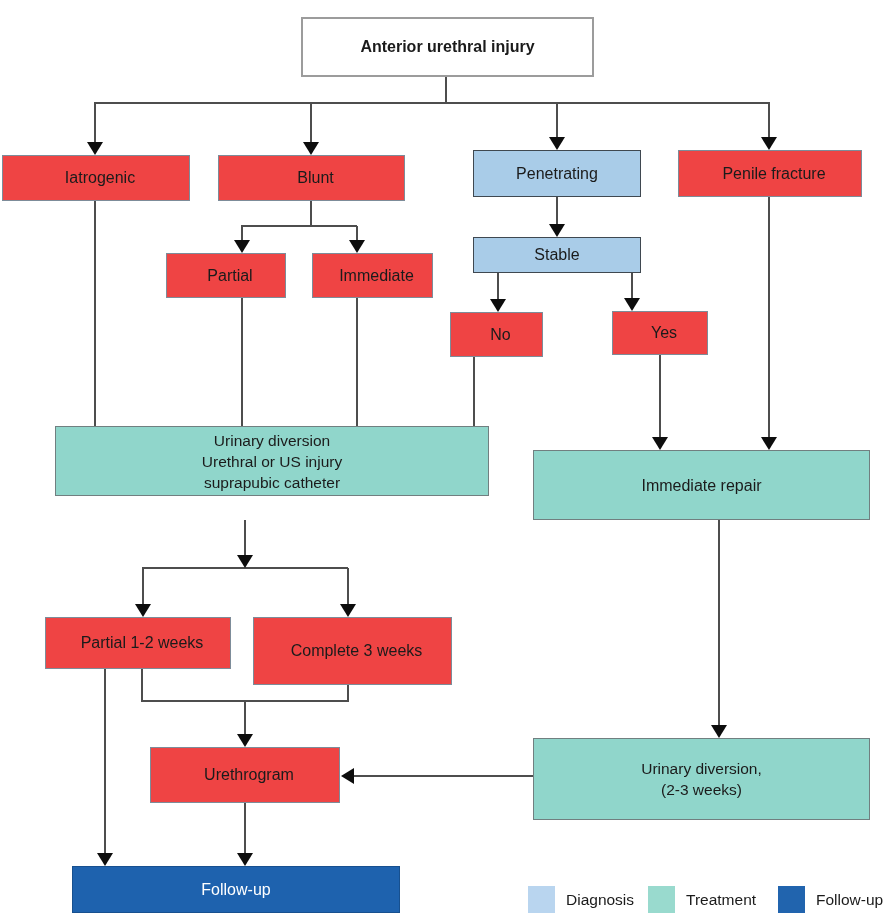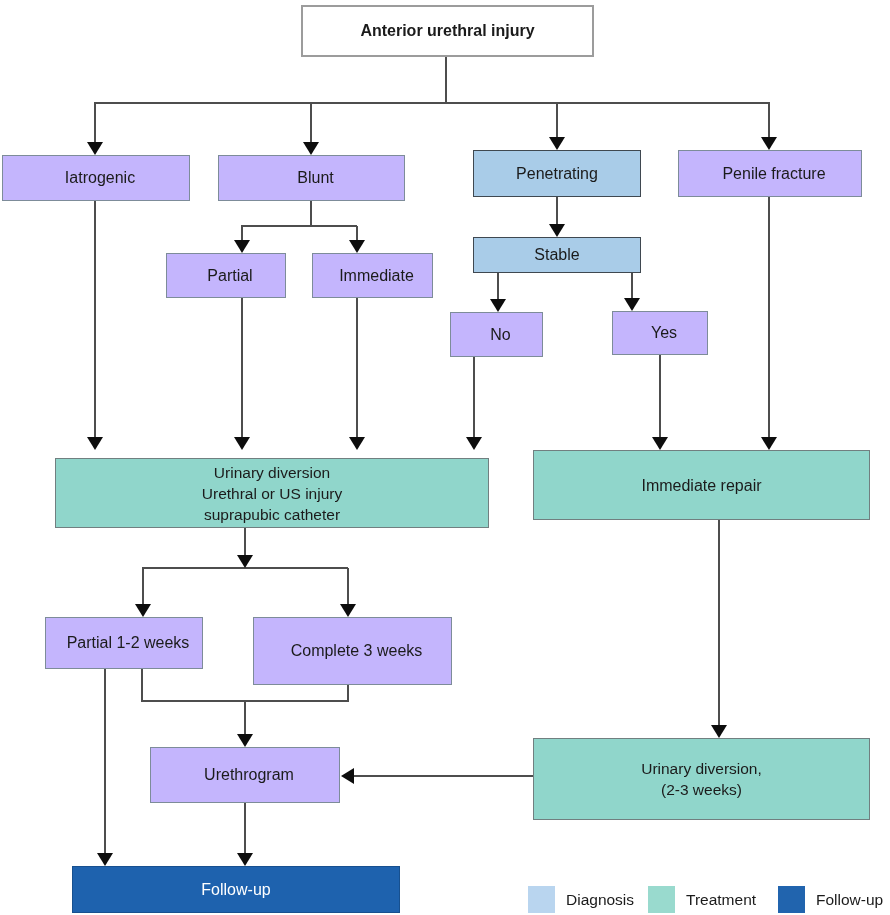--- a/index.html
+++ b/index.html
@@ -1,21 +1,21 @@
 <!DOCTYPE html>
 <html><head>
 <meta charset="utf-8">
 <style>
   html,body{margin:0;padding:0;background:#fff;}
   .canvas{position:relative;width:890px;height:915px;background:#fff;overflow:hidden;
           font-family:"Liberation Sans",sans-serif;color:#1b1b1b;}
   .node{position:absolute;display:flex;align-items:center;justify-content:center;
         text-align:center;font-size:16px;line-height:20px;box-sizing:border-box;}
   .root{background:#ffffff;border:2px solid #9c9c9c;font-weight:bold;font-size:16px;}
-  .diag{background:#c4b5fd;border:1.5px solid #7d8c99;padding-left:8px;}
+  .diag{background:#ef4444;border:1.5px solid #7d8c99;padding-left:8px;}
   .diag-dark{background:#a9cce8;border:1.5px solid #3f4850;}
   .treat{background:#90d6cb;border:1.5px solid #717f80;font-size:15.5px;line-height:21px;}
   .final{background:#1e62ae;border:1px solid #17508f;color:#ffffff;font-size:16px;}
   .v{position:absolute;width:1.5px;background:#4d4d4d;}
   .h{position:absolute;height:1.5px;background:#4d4d4d;}
   .ad{position:absolute;width:0;height:0;border-left:8px solid transparent;
       border-right:8px solid transparent;border-top:13px solid #0d0d0d;}
   .al{position:absolute;width:0;height:0;border-top:8px solid transparent;
       border-bottom:8px solid transparent;border-right:13px solid #0d0d0d;}
   .mline{display:block;}
@@ -84,44 +84,44 @@
   <div class="ad" style="left:761px;top:437px"></div>
   <div class="ad" style="left:237px;top:555px"></div>
   <div class="ad" style="left:135px;top:604px"></div>
   <div class="ad" style="left:340px;top:604px"></div>
   <div class="ad" style="left:237px;top:734px"></div>
   <div class="ad" style="left:97px;top:853px"></div>
   <div class="ad" style="left:237px;top:853px"></div>
   <div class="ad" style="left:711px;top:725px"></div>
   <div class="al" style="left:341px;top:768px"></div>
 
-  <div class="node root" style="left:301px;top:5px;width:293px;height:52px">Anterior urethral injury</div>
+  <div class="node root" style="left:301px;top:17px;width:293px;height:60px">Anterior urethral injury</div>
 
   <div class="node diag" style="left:2px;top:155px;width:188px;height:46px">Iatrogenic</div>
   <div class="node diag" style="left:218px;top:155px;width:187px;height:46px">Blunt</div>
   <div class="node diag-dark" style="left:473px;top:150px;width:168px;height:47px">Penetrating</div>
   <div class="node diag" style="left:678px;top:150px;width:184px;height:47px">Penile fracture</div>
 
   <div class="node diag" style="left:166px;top:253px;width:120px;height:45px">Partial</div>
   <div class="node diag" style="left:312px;top:253px;width:121px;height:45px">Immediate</div>
 
   <div class="node diag" style="left:450px;top:312px;width:93px;height:45px">No</div>
   <div class="node diag-dark" style="left:473px;top:237px;width:168px;height:36px">Stable</div>
   <div class="node diag" style="left:612px;top:311px;width:96px;height:44px">Yes</div>
 
-  <div class="node treat" style="left:55px;top:458px;width:434px;height:70px">
+  <div class="node treat" style="left:55px;top:426px;width:434px;height:70px">
     <div>
       <span class="mline">Urinary diversion</span>
       <span class="mline">Urethral or US injury</span>
       <span class="mline">suprapubic catheter</span>
     </div>
   </div>
   <div class="node treat" style="left:533px;top:450px;width:337px;height:70px;font-size:16px">Immediate repair</div>
 
-  <div class="node diag" style="left:45px;top:617px;width:158px;height:52px">Partial 1-2 weeks</div>
+  <div class="node diag" style="left:45px;top:617px;width:186px;height:52px">Partial 1-2 weeks</div>
   <div class="node diag" style="left:253px;top:617px;width:199px;height:68px">Complete 3 weeks</div>
 
   <div class="node diag" style="left:150px;top:747px;width:190px;height:56px">Urethrogram</div>
 
   <div class="node treat" style="left:533px;top:738px;width:337px;height:82px">
     <div>
       <span class="mline">Urinary diversion,</span>
       <span class="mline">(2-3 weeks)</span>
     </div>
   </div>

